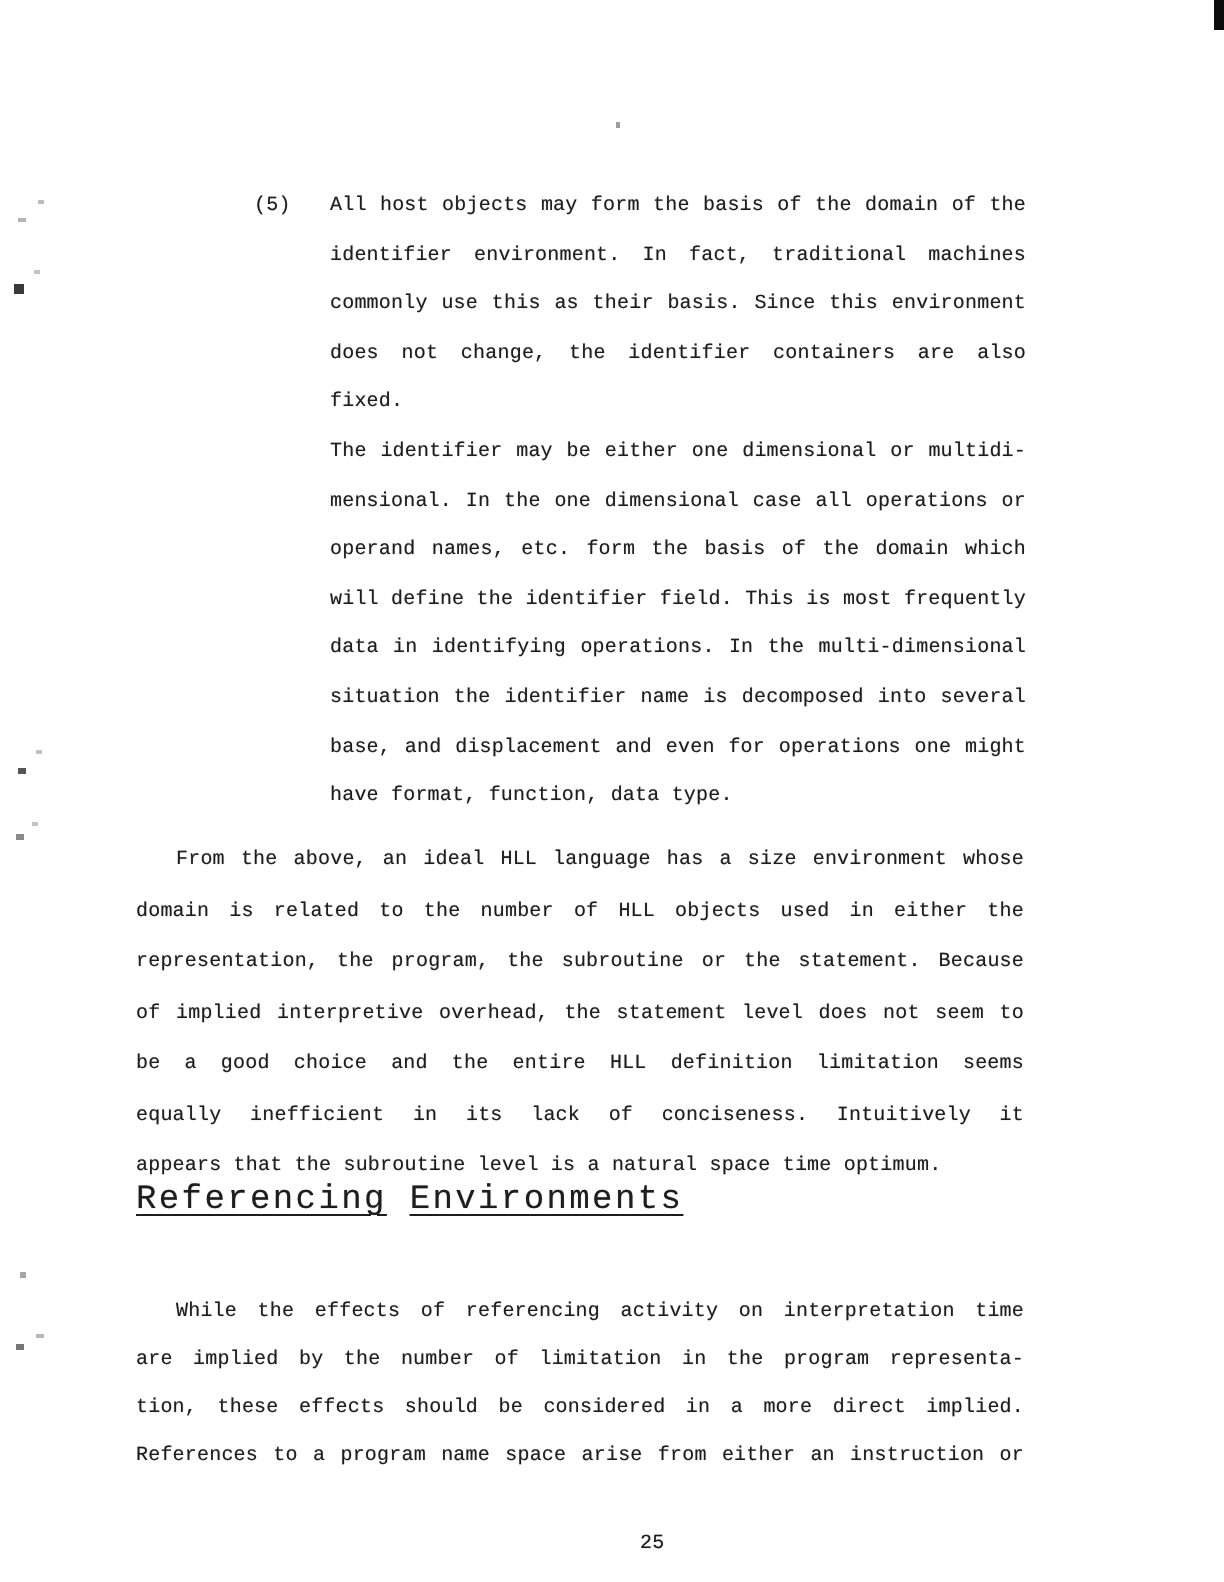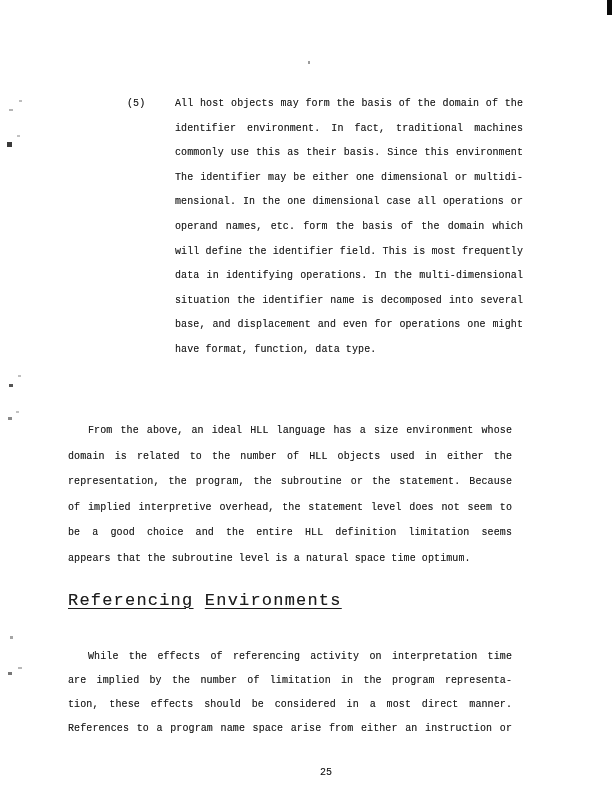--- a/index.html
+++ b/index.html
@@ -7,21 +7,21 @@
     position:relative; width:612px; height:791px; background:#ffffff;
     font-family:"Liberation Mono","DejaVu Sans Mono",monospace;
     font-size:10px; letter-spacing:0.1px; color:#1d1d1d;
     overflow:hidden;
     text-shadow:0 0 0.5px rgba(10,10,10,0.45);
   }
   .block { position:absolute; }
   .jl { text-align:justify; text-align-last:justify; }
   .indent { padding-left:20px; }
   .item5-marker { position:absolute; left:127px; top:92px; line-height:24.6px; }
-  .item5 { left:175px; top:92px; width:348px; line-height:24.6px; }
+  .item5 { left:165px; top:92px; width:348px; line-height:24.6px; }
   .para1 { left:68px; top:418px; width:444px; line-height:25.5px; }
   .heading { left:68px; top:593px; line-height:15px; font-size:17px; letter-spacing:1.2px; }
   .u { text-decoration:underline; text-underline-offset:2.5px; text-decoration-thickness:1px; }
   .para2 { left:68px; top:645px; width:444px; line-height:24px; }
   .pagenum { left:320px; top:726px; line-height:14px;margin-top:40px; }
   .binding-mark { position:absolute; right:0; top:0; width:5px; height:15px; background:#0b0b0b; }
   .speck { position:absolute; }
 </style>
 </head>
 <body>
@@ -41,43 +41,45 @@
   <div class="speck" style="left:8px;top:417px;width:4px;height:3px;background:#8a8a8a;"></div>
   <div class="speck" style="left:10px;top:636px;width:3px;height:3px;background:#a5a5a5;"></div>
   <div class="speck" style="left:18px;top:667px;width:4px;height:2px;background:#b8b8b8;"></div>
   <div class="speck" style="left:8px;top:672px;width:4px;height:3px;background:#777777;"></div>
 
   <div class="item5-marker">(5)</div>
   <div class="block item5">
     <div class="jl">All host objects may form the basis of the domain  of  the</div>
     <div class="jl">identifier  environment.   In  fact,  traditional machines</div>
     <div class="jl">commonly use this as their basis.  Since this  environment</div>
+    <div class="jl">does not change, the identifier containers are also fixed.</div>
     <div class="jl">The identifier may be either one dimensional  or  multidi-</div>
     <div class="jl">mensional.   In the one dimensional case all operations or</div>
     <div class="jl">operand names, etc. form the basis  of  the  domain  which</div>
     <div class="jl">will define the identifier field.  This is most frequently</div>
     <div class="jl">data in identifying operations.  In the  multi-dimensional</div>
     <div class="jl">situation  the  identifier name is decomposed into several</div>
     <div class="jl">base,  and  displacement and even for operations one might</div>
     <div>have format, function, data type.</div>
   </div>
 
   <div class="block para1">
     <div class="jl indent">From the above, an ideal HLL language has a size environment whose</div>
     <div class="jl">domain  is  related  to  the  number of HLL objects used in either the</div>
     <div class="jl">representation, the program, the subroutine or the statement.  Because</div>
     <div class="jl">of implied interpretive overhead, the statement level does not seem to</div>
     <div class="jl">be a good choice  and  the  entire  HLL  definition  limitation  seems</div>
+    <div class="jl">equally  inefficient  in  its  lack  of  conciseness.   Intuitively it</div>
     <div>appears that the subroutine level is a natural space time optimum.</div>
   </div>
 
   <div class="block heading"><span class="u">Referencing</span> <span class="u">Environments</span></div>
 
   <div class="block para2">
     <div class="jl indent">While the effects of referencing activity on  interpretation  time</div>
     <div class="jl">are  implied  by  the  number of limitation in the program representa-</div>
-    <div class="jl">tion, these effects should be considered  in  a  most  direct  manner.</div>
+    <div class="jl">tion, these effects should be considered  in  a  more  direct  implied.</div>
     <div class="jl">References to a program name space arise from either an instruction or</div>
   </div>
 
   <div class="block pagenum">25</div>
 
 </div>
 
 </body></html>

